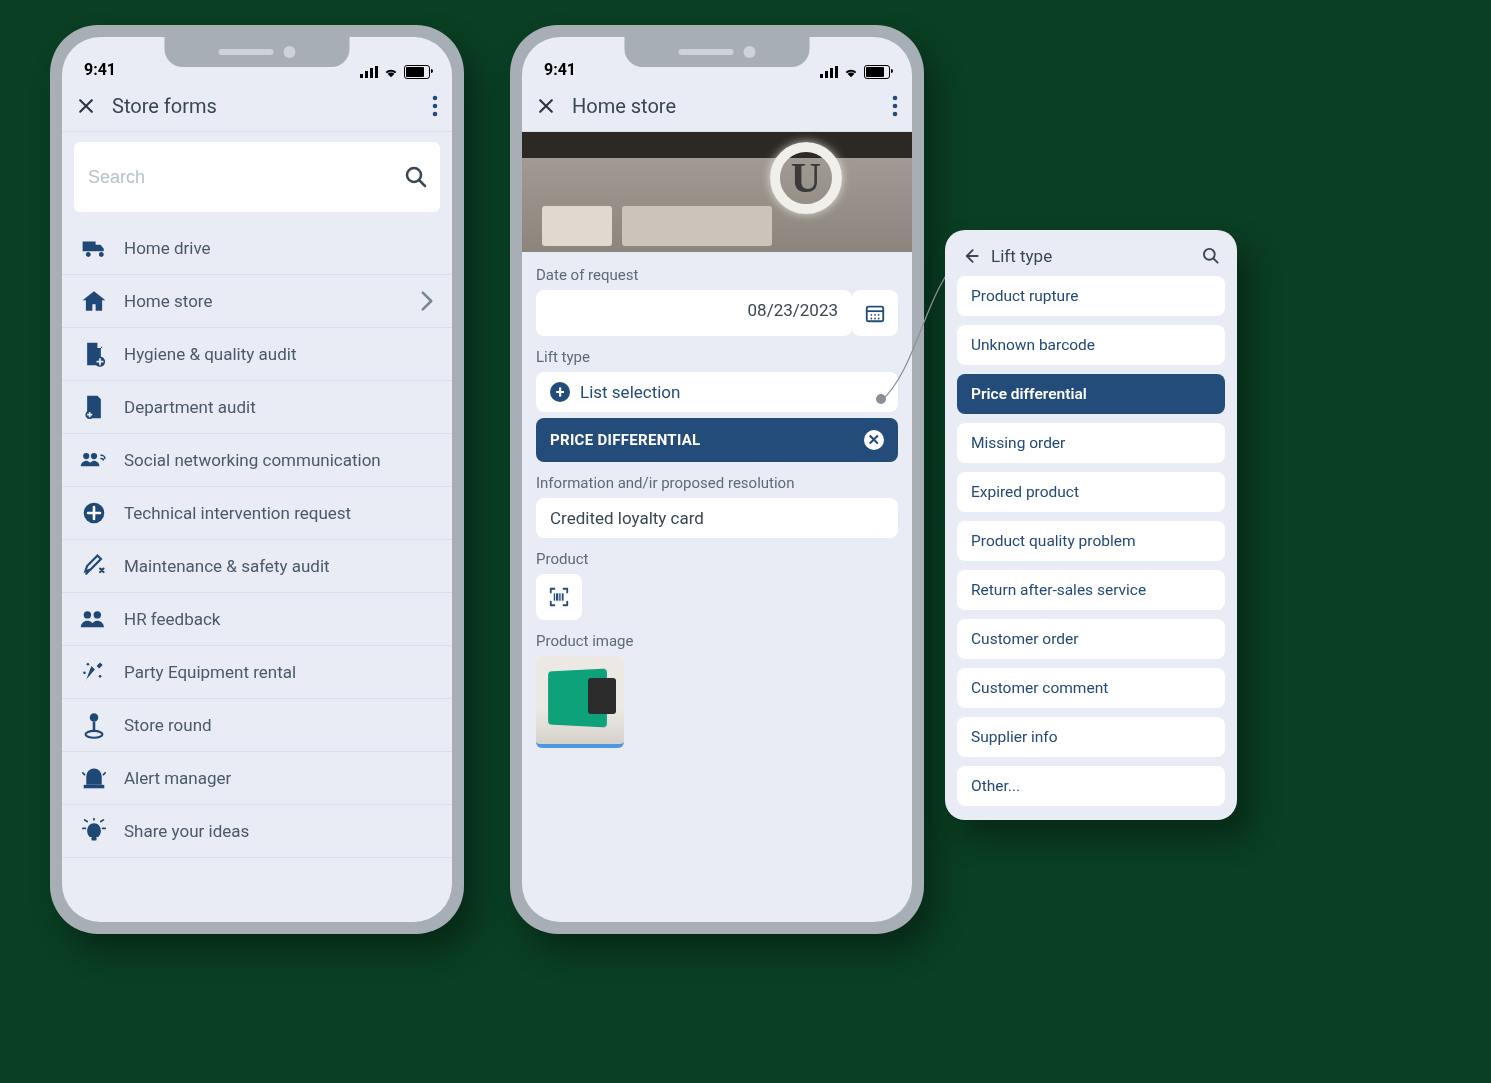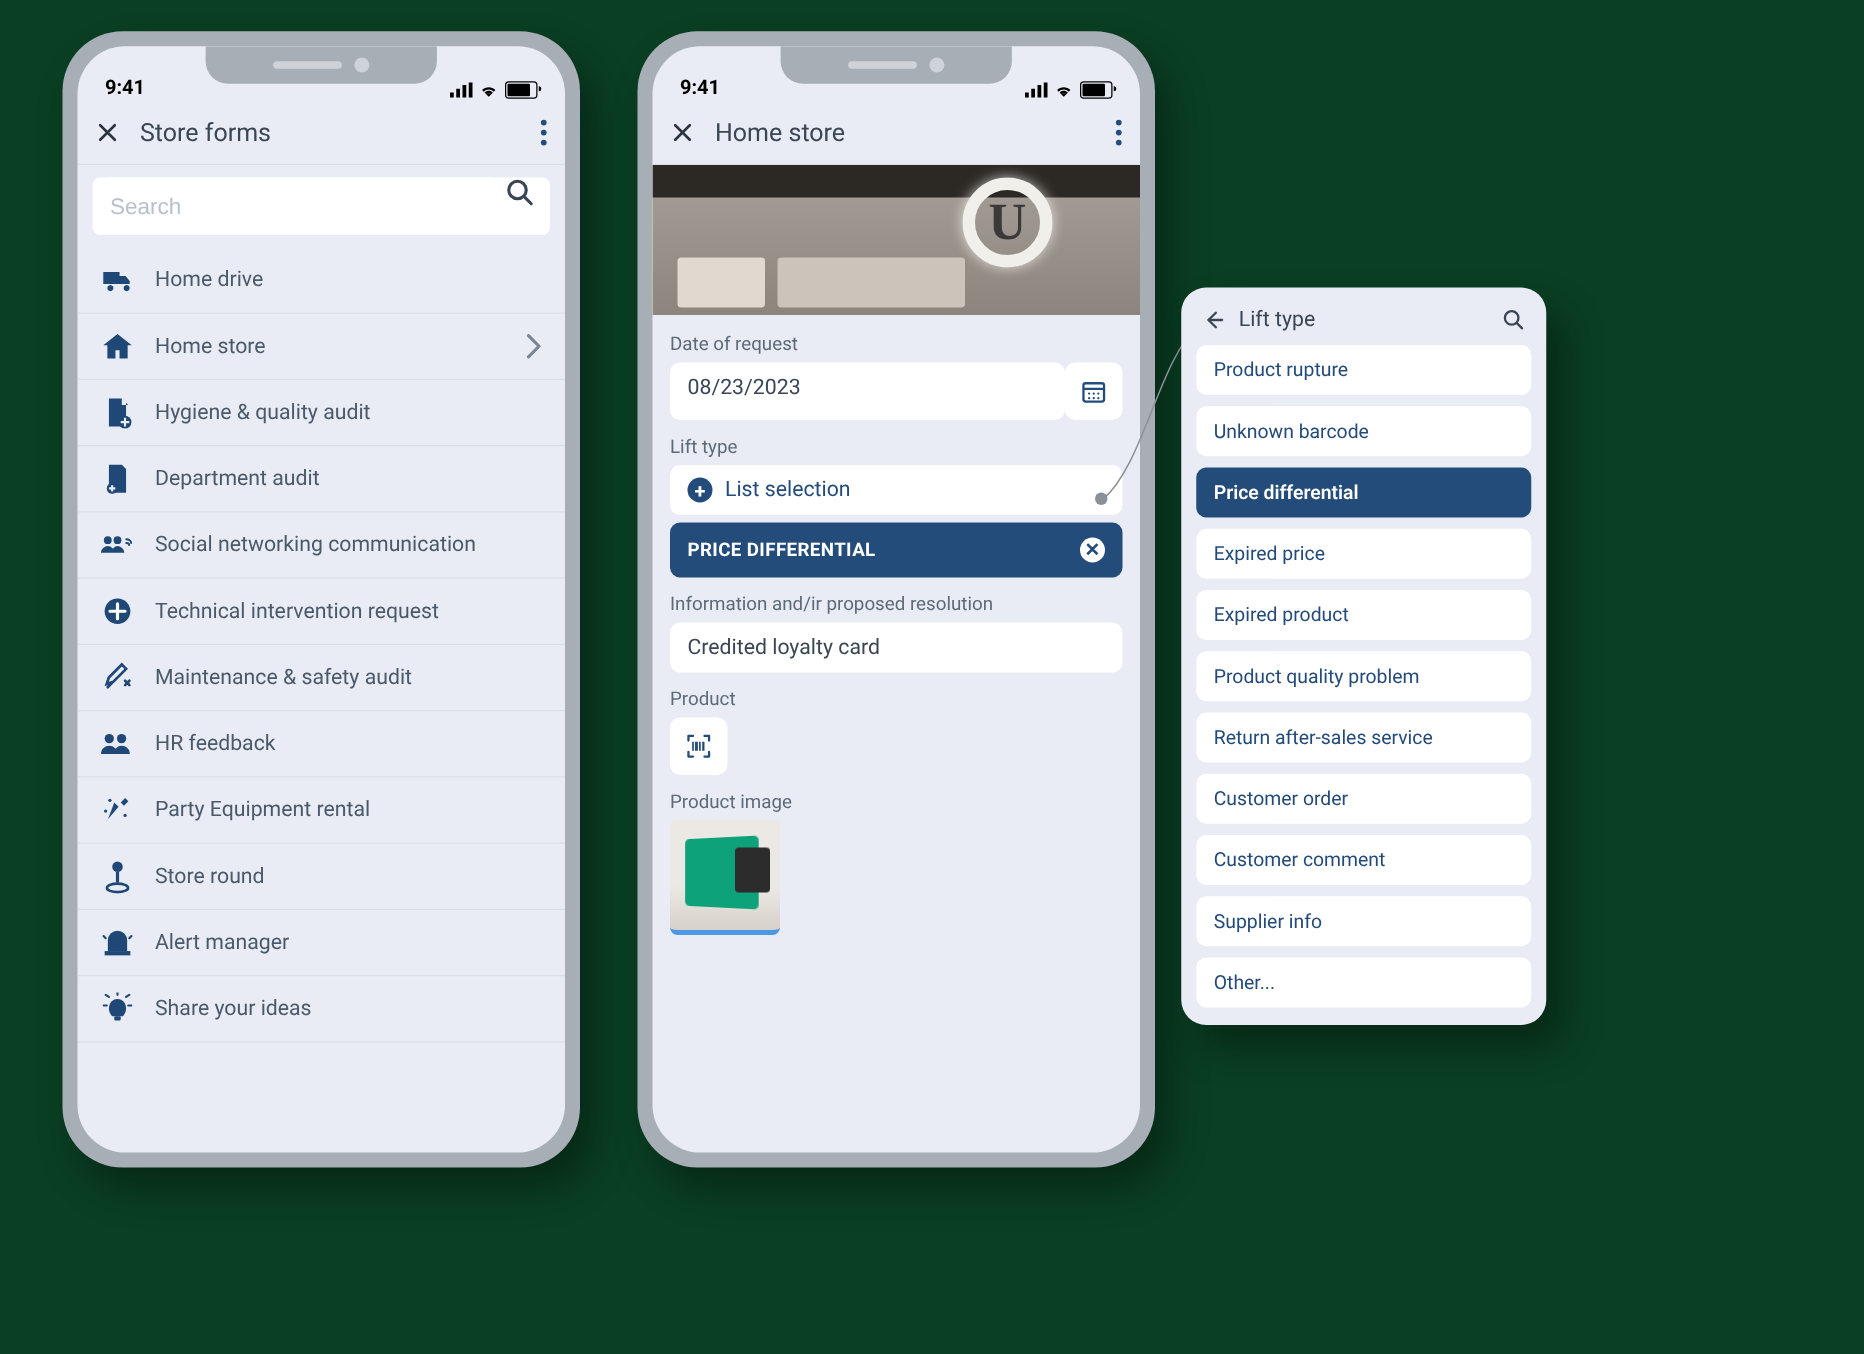--- a/index.html
+++ b/index.html
@@ -69,22 +69,22 @@
     border-bottom:1px solid var(--border);
   }
   .appbar .title{font-size:20px;color:#3a4653;font-weight:400;flex:1;}
   .x-icon,.more-icon,.back-icon{color:#2b3440;}
   .more-icon{color:var(--navy);}
   svg{display:block;}
 
   
   .search-wrap{padding:10px 12px;}
   .search{
-    display:flex;background:#fff;border-radius:6px;height:46px;
-    padding:0 12px;gap:10px;
+    display:flex;align-items:center;background:#fff;border-radius:6px;height:46px;
+    padding:12px 12px;gap:10px;
   }
   .search input{border:0;outline:0;flex:1;font-size:18px;color:#3a4653;}
   .search input::placeholder{color:#b8c0cc;}
 
   .forms{padding:0 0 10px;}
   .form-item{
     display:flex;align-items:center;gap:16px;height:52px;padding:0 18px;
     border-bottom:1px solid var(--border);font-size:17px;color:var(--text);
   }
   .form-item .icon{width:28px;display:flex;justify-content:center;color:var(--icon);}
@@ -101,21 +101,21 @@
     border:10px solid #f1efe9;display:flex;align-items:center;justify-content:center;
     box-sizing:border-box;box-shadow:0 0 10px rgba(255,255,255,.7);
   }
   .hero .circle span{font-size:42px;font-weight:700;color:#3a3a3a;font-family:Georgia,serif;}
   .hero .counter{position:absolute;bottom:6px;left:20px;width:70px;height:40px;background:#dfd9d0;border-radius:3px;}
   .hero .counter2{position:absolute;bottom:6px;left:100px;width:150px;height:40px;background:#cbc4bb;border-radius:3px;}
   .hero .ceiling{position:absolute;top:0;left:0;right:0;height:26px;background:#2c2924;}
 
   .form-body{padding:8px 14px 12px;display:flex;flex-direction:column;gap:6px;}
   .field-lbl{font-size:15px;color:#5d6b79;margin-top:6px;}
-  .row{display:flex;align-items:stretch;}
+  .row{display:flex;align-items:stretch;text-align:right;}
   .input, .chip-sel, .pill{
     background:#fff;border-radius:8px;padding:10px 14px;font-size:17px;color:#3a4653;
     flex:1;
   }
   .sq-btn{
     width:46px;height:46px;background:#fff;border-radius:8px;display:flex;align-items:center;justify-content:center;color:var(--navy);
   }
   .chip-sel{display:flex;align-items:center;gap:10px;color:var(--navy);}
   .chip-sel .plus{width:20px;height:20px;border-radius:50%;background:var(--navy);color:#fff;display:flex;align-items:center;justify-content:center;font-weight:700;font-size:16px;}
   .tag{
@@ -428,21 +428,21 @@
         <svg width="20" height="20" viewBox="0 0 24 24">
             <circle cx="10" cy="10" r="6.5" fill="none" stroke="#3a4653" stroke-width="2.2"></circle>
             <line x1="15" y1="15" x2="20" y2="20" stroke="#3a4653" stroke-width="2.2" stroke-linecap="round"></line>
           </svg>
       </span>
     </div>
     <div class="options" id="pop-options">
         <div class="opt">Product rupture</div>
         <div class="opt">Unknown barcode</div>
         <div class="opt sel">Price differential</div>
-        <div class="opt">Expired price</div>
+        <div class="opt">Missing order</div>
         <div class="opt">Expired product</div>
         <div class="opt">Product quality problem</div>
         <div class="opt">Return after-sales service</div>
         <div class="opt">Customer order</div>
         <div class="opt">Customer comment</div>
         <div class="opt">Supplier info</div>
         <div class="opt">Other...</div>
       </div>
   </div>
 

